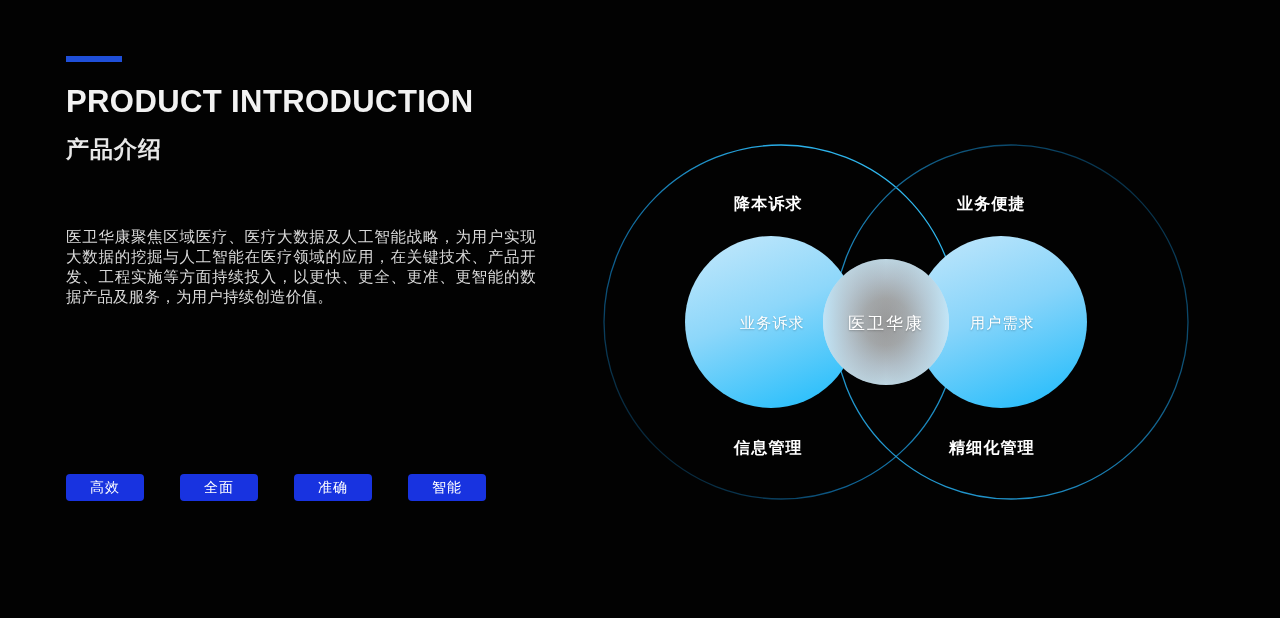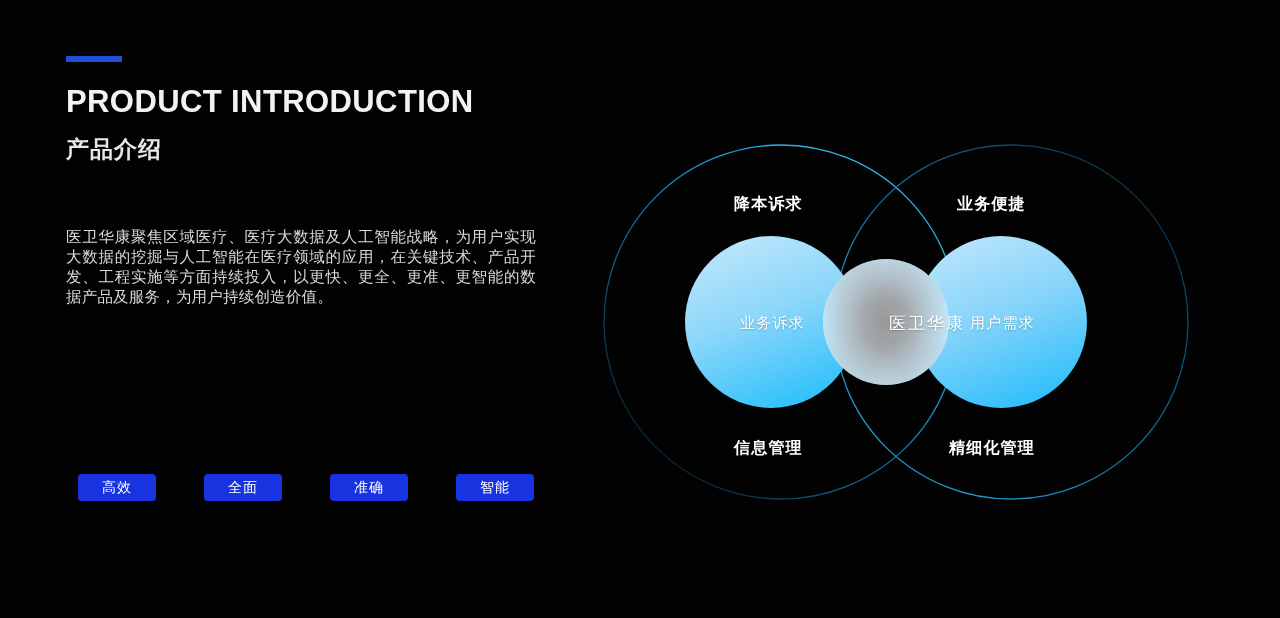--- a/index.html
+++ b/index.html
@@ -62,21 +62,20 @@
     background:#1833e0;
     border-radius:4px;
     color:#ffffff;
     font-size:14px;
     letter-spacing:1px;
     display:flex;
     align-items:center;
     justify-content:center;
     cursor:pointer;
     user-select:none;
-    margin-left:12px;
   }
 
   
   #diagram {
     position:absolute;
     left:576px; top:100px;
     width:700px; height:450px;
   }
   #diagram svg { display:block; }
   .ring-label {
@@ -180,16 +179,16 @@
   <span class="ring-label" style="left:158px; top:94px;">降本诉求</span>
 
   <span class="ring-label" style="left:381px; top:94px;">业务便捷</span>
 
   <span class="ring-label" style="left:158px; top:338px;">信息管理</span>
 
   <span class="ring-label" style="left:373px; top:338px;">精细化管理</span>
 
   <span class="circle-label" style="left:164px; top:214px;">业务诉求</span>
 
-  <span class="circle-label" id="label-core" style="left:272px; top:212px;margin-left:41px;">医卫华康</span>
+  <span class="circle-label" id="label-core" style="left:272px; top:212px;">医卫华康</span>
 
   <span class="circle-label" style="left:394px; top:214px;">用户需求</span>
 </div>
 
 </body></html>

